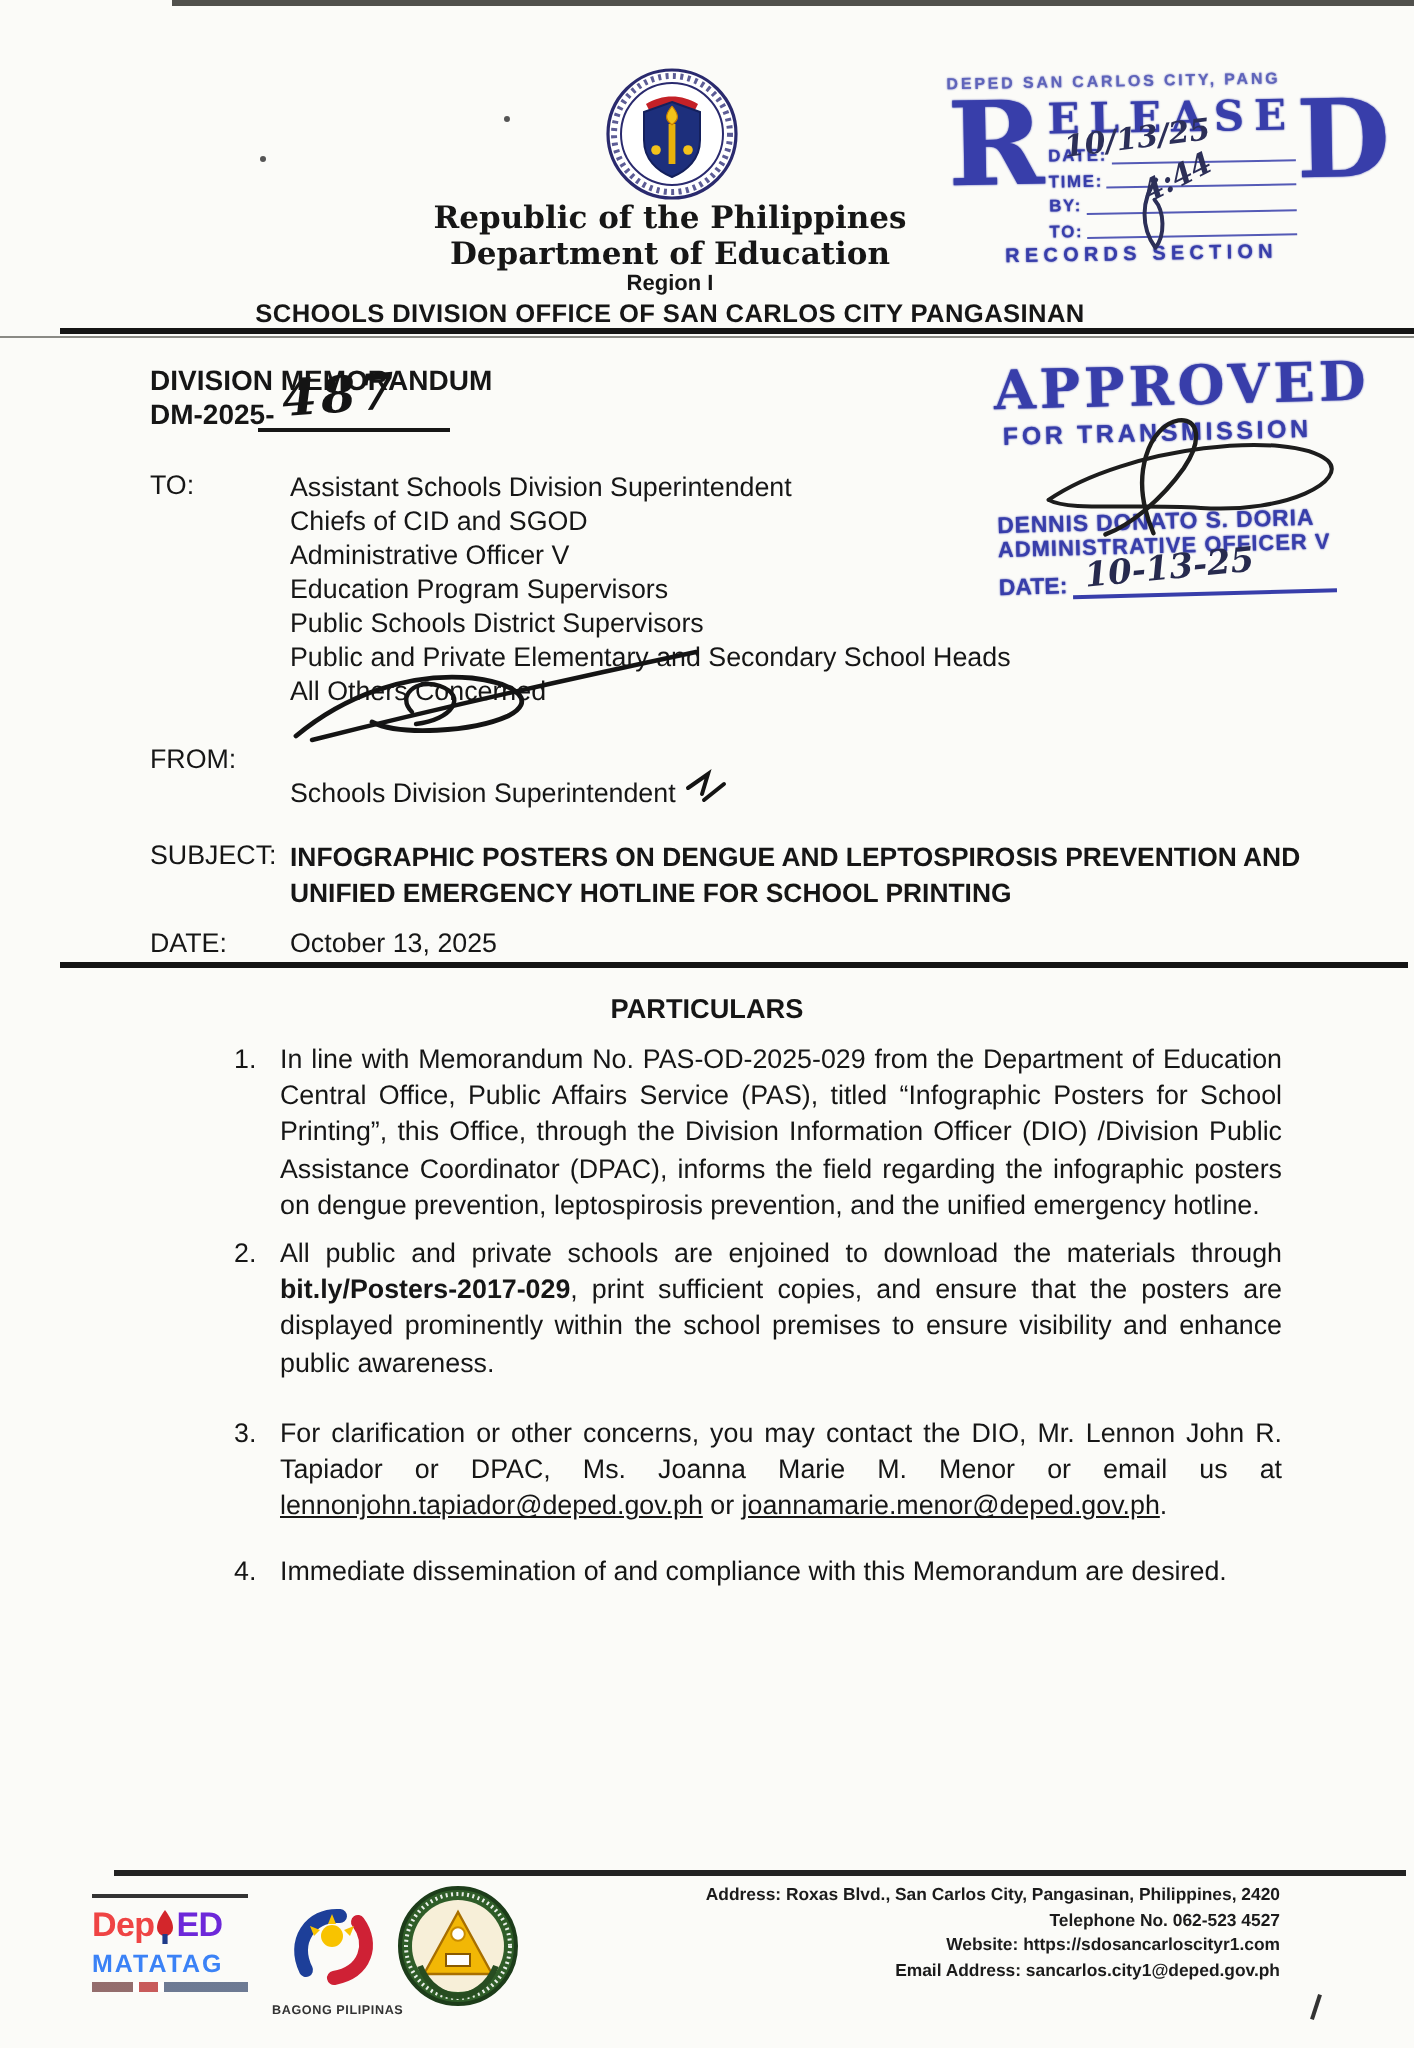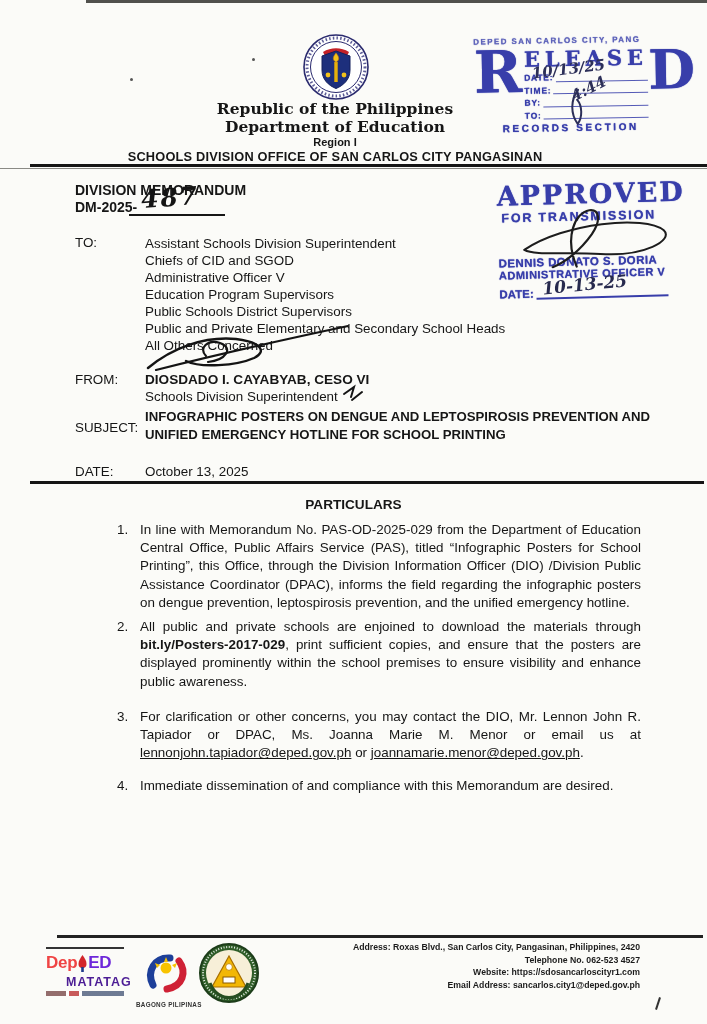--- a/index.html
+++ b/index.html
@@ -49,40 +49,40 @@
   .memo-title{position:absolute;left:75px;top:182px;font:700 14px "Liberation Sans",sans-serif;}
   .memo-num{position:absolute;left:75px;top:199px;font:700 14px "Liberation Sans",sans-serif;}
   .hand-num{position:absolute;left:141px;top:183px;font:italic 700 25px "DejaVu Serif",serif;color:#141414;transform:rotate(-4deg);letter-spacing:2px;}
   .num-line{position:absolute;left:129px;top:214px;width:96px;height:2px;background:#161616;}
   .lb{position:absolute;left:75px;font-size:13.4px;}
   .recips{position:absolute;left:145px;top:235px;font-size:13.4px;line-height:17px;}
   .sig-sdsup{position:absolute;left:142px;top:324px;}
   .from-name{position:absolute;left:145px;top:372px;font:700 13.6px "Liberation Sans",sans-serif;}
   .from-title{position:absolute;left:145px;top:389px;font-size:13.4px;}
   .check{position:absolute;left:342px;top:384px;}
-  .subject{position:absolute;left:145px;top:408px;width:512px;font:700 13.2px "Liberation Sans",sans-serif;line-height:17.5px;}
+  .subject{position:absolute;left:145px;top:420px;width:512px;font:700 13.2px "Liberation Sans",sans-serif;line-height:17.5px;}
   .date-val{position:absolute;left:145px;top:464px;font-size:13.4px;}
   .rule2{position:absolute;left:30px;right:3px;top:481px;height:3px;background:#151515;}
 
   
   .part-h{position:absolute;left:0;width:707px;top:497px;text-align:center;font:700 13.6px "Liberation Sans",sans-serif;}
   .pitem{position:absolute;left:117px;width:524px;display:flex;font-size:13.4px;line-height:18.2px;}
   .pnum{width:23px;flex:none;}
   .ptext{flex:1;text-align:justify;margin:0;}
   .blink{font-weight:700;}
   .email{text-decoration:underline;}
   .i1{top:521px;} .i2{top:618px;} .i3{top:708px;} .i4{top:777px;}
 
   
   .rule3{position:absolute;left:57px;right:4px;top:935px;height:2.5px;background:#222;}
   .lg-matatag{position:absolute;left:46px;top:947px;width:86px;}
   .mt-line{height:2px;background:#333;width:78px;margin-bottom:4px;}
   .mt-word{font:800 17px "Liberation Sans",sans-serif;letter-spacing:-.3px;display:flex;align-items:center;}
   .mt-blue{color:#ef4444;} .mt-red{color:#6d28d9;}
-  .mt-sub{font:800 12.5px "Liberation Sans",sans-serif;color:#4c1d95;letter-spacing:1px;margin-top:2px;margin-left:20px;}
+  .mt-sub{font:800 12.5px "Liberation Sans",sans-serif;color:#3b82f6;letter-spacing:1px;margin-top:2px;}
   .mt-strip{margin-top:2px;width:78px;height:5px;opacity:.8;
             background:linear-gradient(90deg,#7a4a4a 0 26%,#fff 26% 30%,#b33 30% 42%,#fff 42% 46%,#4a5a7a 46% 100%);}
   .lg-bagong{position:absolute;left:136px;top:948px;width:60px;text-align:center;}
   .bp-label{font:800 6.3px "Liberation Sans",sans-serif;color:#333;letter-spacing:.3px;margin-top:1px;white-space:nowrap;}
   .lg-seal{position:absolute;left:198px;top:941px;}
   .addr{position:absolute;right:67px;top:941px;width:340px;text-align:right;
         font:700 8.7px/12.6px "Liberation Sans",sans-serif;color:#1b1b1b;}
 </style>
 </head>
 <body>
@@ -177,21 +177,20 @@
     <div>All Others Concerned</div>
   </div>
 
   <svg class="sig-sdsup" width="210" height="54" viewBox="0 0 210 54">
     <path d="M6 44 C30 24 62 12 94 15 C118 18 126 27 112 34 C94 42 58 44 44 37" stroke="#141414" stroke-width="2.4" fill="none" stroke-linecap="round"></path>
     <path d="M64 32 C56 24 66 15 78 19 C92 24 84 36 66 38" stroke="#141414" stroke-width="2.2" fill="none" stroke-linecap="round"></path>
     <path d="M14 46 C70 32 140 16 206 2" stroke="#141414" stroke-width="2.2" fill="none" stroke-linecap="round"></path>
   </svg>
 
   <div class="lb" style="top:372px;">FROM:</div>
-  <div class="from-name">DIOSDADO I. CAYABYAB, CESO VI</div>
   <div class="from-title">Schools Division Superintendent</div>
   <svg class="check" width="24" height="20" viewBox="0 0 24 20">
     <path d="M2 10 L12 3 L9 13 M10 16 L20 8" stroke="#141414" stroke-width="2" fill="none" stroke-linecap="round"></path>
   </svg>
 
   <div class="lb" style="top:420px;">SUBJECT:</div>
   <div class="subject">INFOGRAPHIC POSTERS ON DENGUE AND LEPTOSPIROSIS PREVENTION AND UNIFIED EMERGENCY HOTLINE FOR SCHOOL PRINTING</div>
 
   <div class="lb" style="top:464px;">DATE:</div>
   <div class="date-val">October 13, 2025</div>

